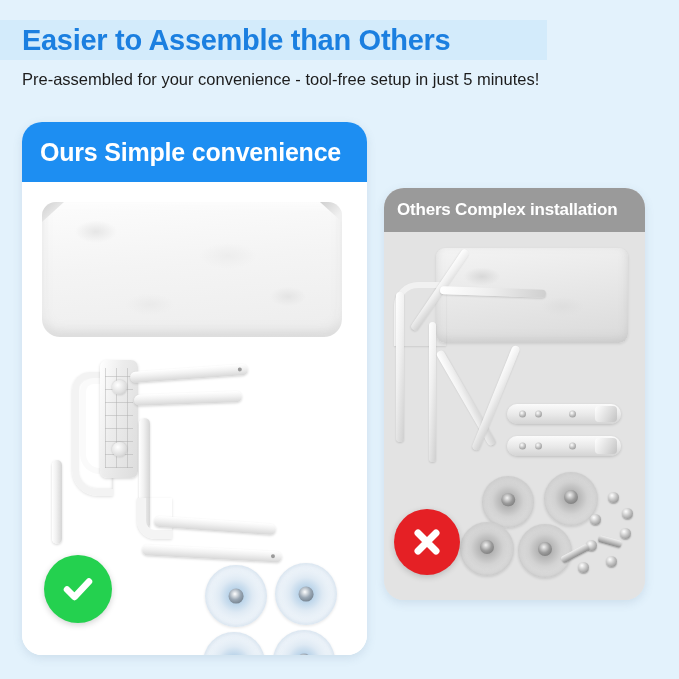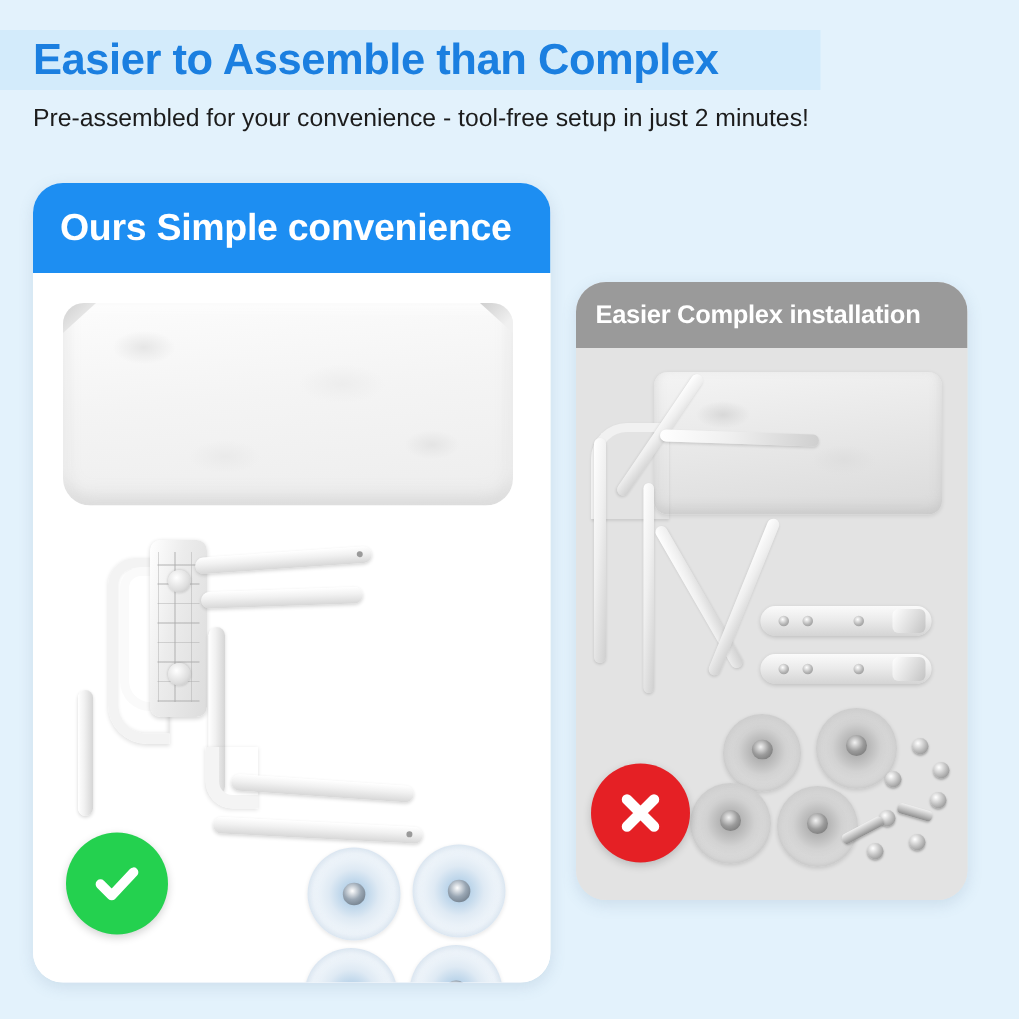--- a/index.html
+++ b/index.html
@@ -321,22 +321,22 @@
     width: 66px; height: 66px;
     background: #e52025;
   }
   .badge svg { display: block; }
 </style>
 </head>
 <body>
 
 <div class="header-block">
   <div class="title-highlight"></div>
-  <div class="page-title">Easier to Assemble than Complex</div>
-  <div class="page-subtitle">Pre-assembled for your convenience - tool-free setup in just 2 minutes!</div>
+  <div class="page-title">Easier to Assemble than Others</div>
+  <div class="page-subtitle">Pre-assembled for your convenience - tool-free setup in just 5 minutes!</div>
 </div>
 
 <div class="card" id="card-ours">
 
   <div class="card-header">
     <span class="card-header-label">Ours Simple convenience</span>
   </div>
 
   <div class="card-body">
 
@@ -372,21 +372,21 @@
       <div class="cup cup-blue" style="left:181px; top:450px; width:62px; height:62px;"></div>
       <div class="cup cup-blue" style="left:251px; top:448px; width:62px; height:62px;"></div>
     </div>
 
   </div>
 </div>
 
 <div class="card" id="card-others">
 
   <div class="card-header">
-    <span class="card-header-label">Easier Complex installation</span>
+    <span class="card-header-label">Others Complex installation</span>
   </div>
 
   <div class="card-body">
 
     <div class="towel-others"></div>
 
     <div>
       <div class="lbend" style="left:10px; top:50px; width:46px; height:58px;"></div>
       <div class="lrod" style="left:12px; top:60px; width:8px; height:150px; border-radius:4px;"></div>
       <div class="lrod" style="left:45px; top:90px; width:7px; height:140px; border-radius:4px;"></div>

